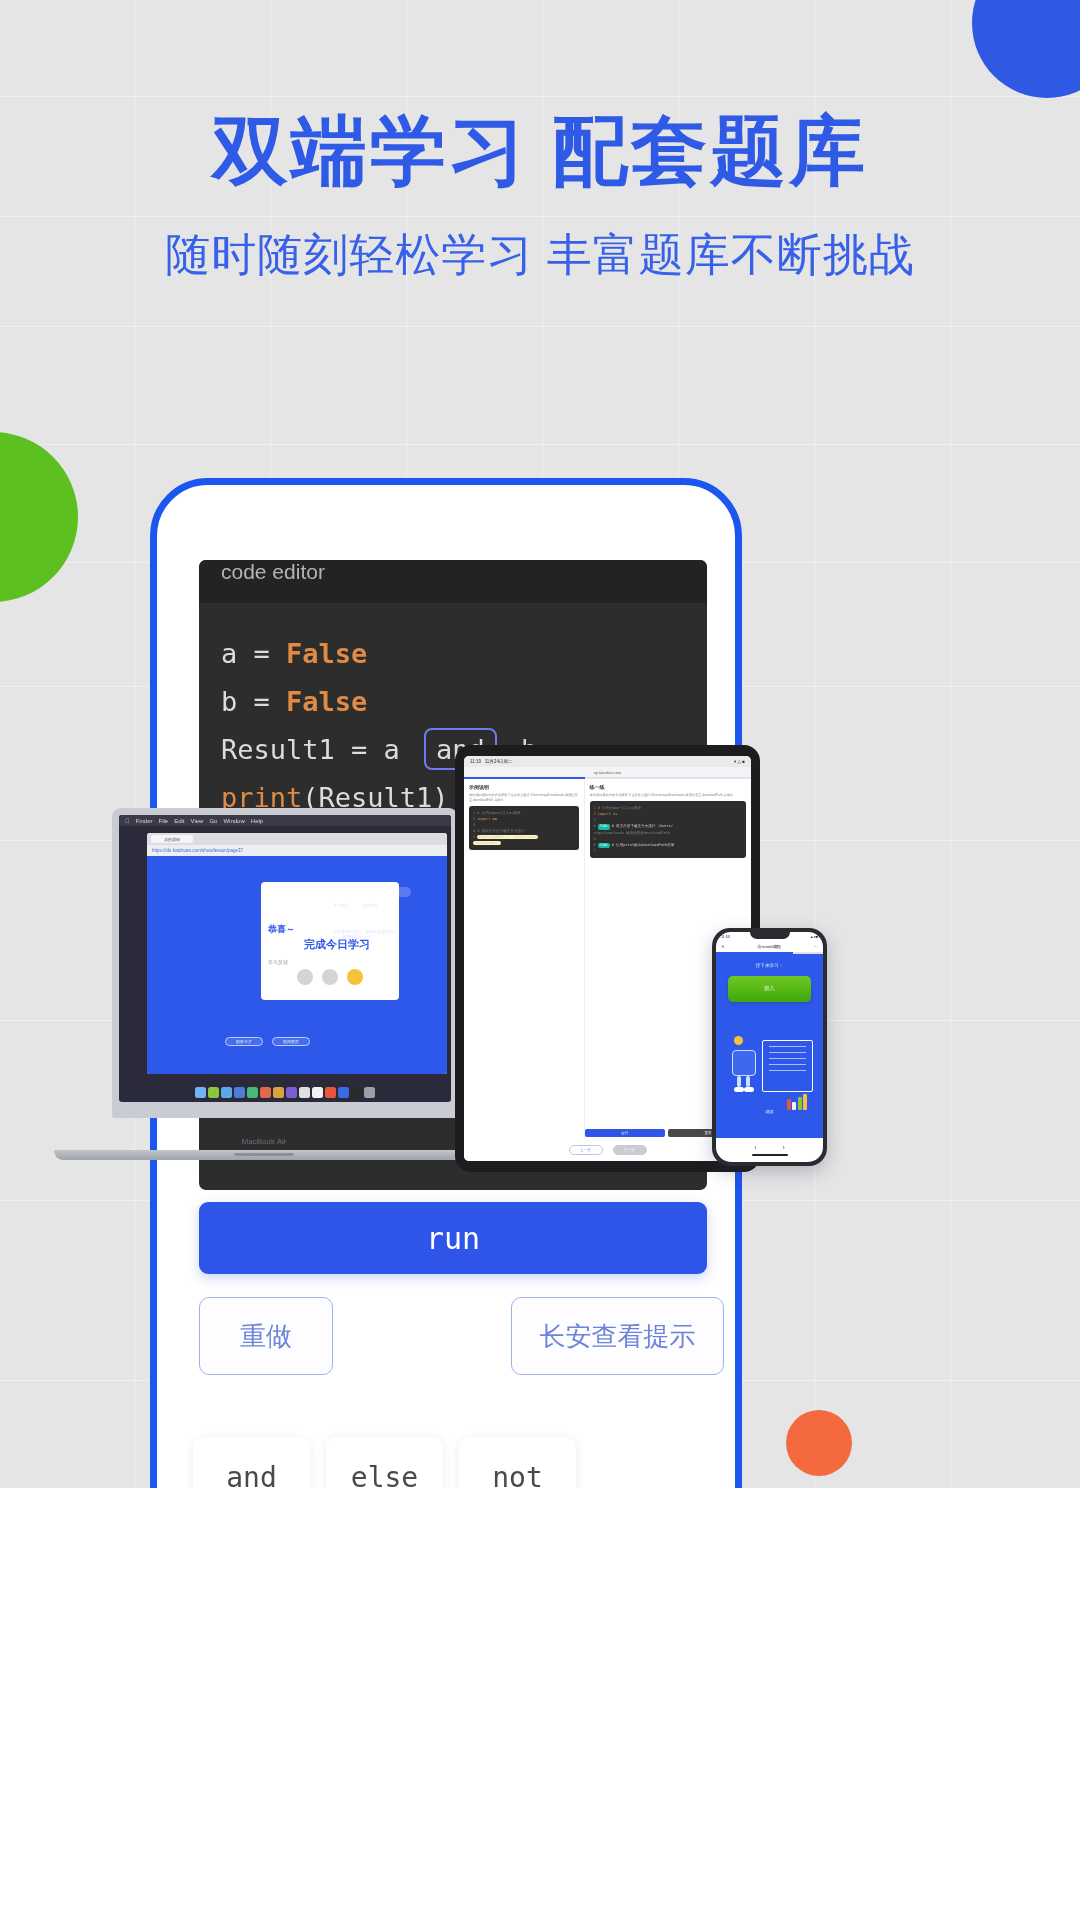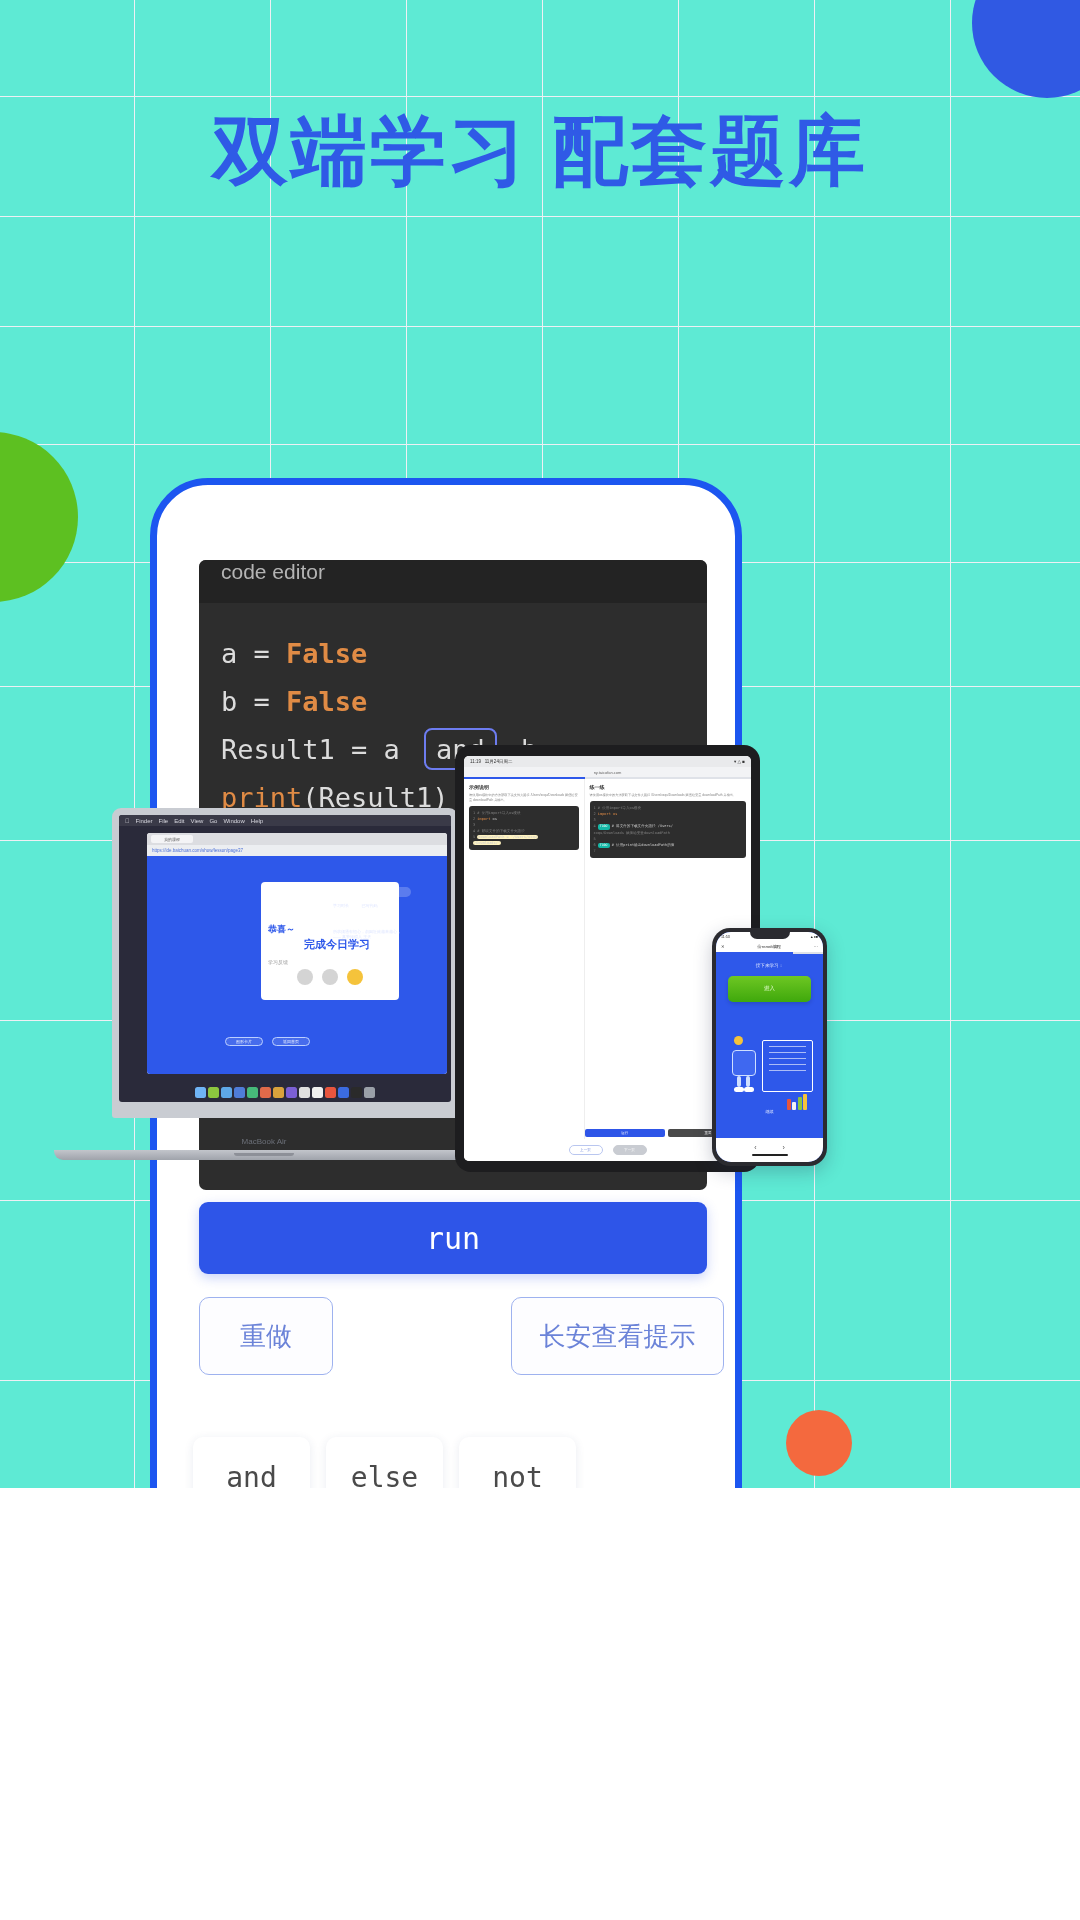--- a/index.html
+++ b/index.html
@@ -3,21 +3,21 @@
 <meta charset="utf-8">
 <style>
   * { box-sizing: border-box; margin: 0; padding: 0; }
   html, body {
     width: 1080px; height: 1920px;
     font-family: "Liberation Sans", "DejaVu Sans", sans-serif;
     background: #ffffff; overflow: hidden;
   }
   #stage {
     position: relative; width: 1080px; height: 1488px;
-    background: #5eead4; overflow: hidden;
+    background: #e5e5e5; overflow: hidden;
   }
 
   
   .grid-lines { position: absolute; inset: 0; pointer-events: none; }
   .grid-lines .v, .grid-lines .h { position: absolute; background: #eef0f4; }
   .grid-lines .v { width: 1px; top: 0; bottom: 0; }
   .grid-lines .h { height: 1px; left: 0; right: 0; }
 
   
   .blob { position: absolute; border-radius: 50%; }
@@ -242,20 +242,21 @@
     <div class="h" style="top:1380px"></div>
     <div class="h" style="top:1560px"></div>
     <div class="h" style="top:1740px"></div>
   </div>
 
   <div class="blob blob-blue"></div>
   <div class="blob blob-green"></div>
   <div class="blob blob-orange"></div>
 
   <div class="headline">双端学习 配套题库</div>
+  <div class="subheadline">随时随刻轻松学习 丰富题库不断挑战</div>
 
   <div class="phone-frame">
     <div class="phone-inner">
 
       <div class="editor">
         <div class="editor-bar">
           <span class="editor-title">code editor</span>
         </div>
         <div class="editor-body" id="editor-body">
             <div class="cline"><span>a = </span><span class="kw-orange">False</span></div>

